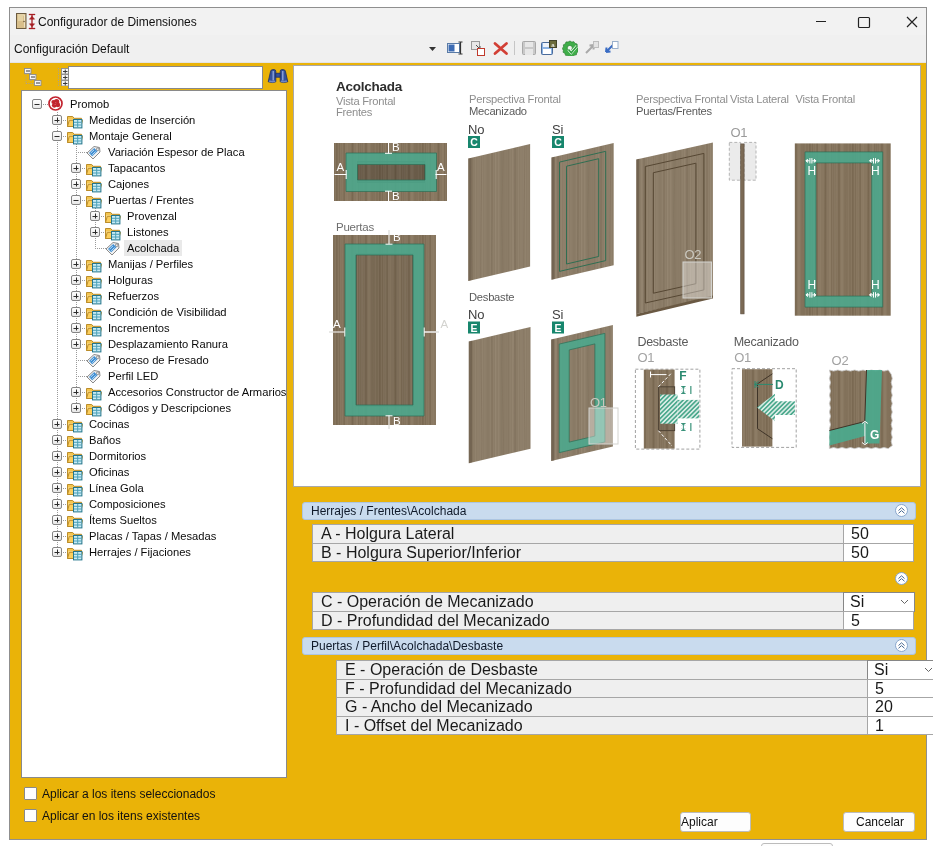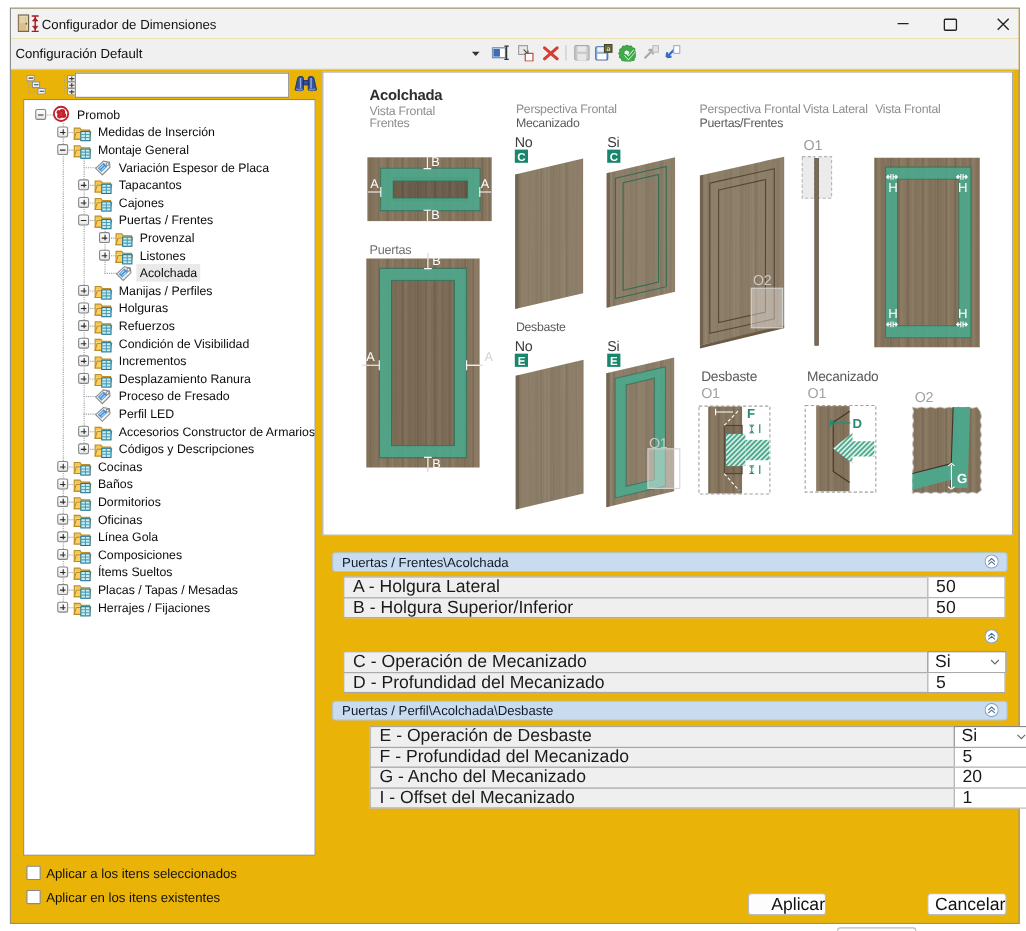--- a/index.html
+++ b/index.html
@@ -19,21 +19,21 @@
   .tchev{position:absolute;right:8px;top:2px;width:13px;height:13px;}
   .trows{position:absolute;left:302px;width:609px;}
   .trow{position:relative;width:602px;height:19.5px;background:#efefef;border:1px solid #a6a6a6;margin-top:-1px;font-size:16px;color:#1a1a1a;line-height:18px;}
   .trow:first-child{margin-top:0;}
   .tlabel{position:absolute;left:8px;top:0;}
   .tsep{position:absolute;left:530px;top:0;bottom:0;right:0;background:#fff;border-left:1px solid #a6a6a6;}
   .tval{position:absolute;left:538px;top:0;z-index:2;}
   .tcombo{position:absolute;left:530px;top:-1px;width:72px;height:19.5px;border:1px solid #868686;background:#fff;line-height:17px;padding-left:6px;}
   .cbx{position:absolute;width:13px;height:13px;background:#fff;border:1px solid #8a8a8a;border-radius:1px;}
   .cblabel{position:absolute;font-size:12px;color:#111;}
-  .btn{position:absolute;top:804px;height:20px;background:#fdfdfd;border:1px solid #bcbcbc;border-radius:3px;font-size:16px;color:#111;text-align:right;line-height:19px;}
+  .btn{position:absolute;top:804px;height:20px;background:#fdfdfd;border:1px solid #bcbcbc;border-radius:3px;font-size:12px;color:#111;text-align:left;line-height:19px;}
 </style>
 </head>
 <body>
 <div id="win">
   <div id="titlebar"></div>
   <div id="title">Configurador de Dimensiones</div>
 
   <svg style="position:absolute;left:6px;top:5px;" width="22" height="17">
     <rect x="0.5" y="0.5" width="9.5" height="15" fill="#d8bf8b" stroke="#6b5b40"></rect>
     <path d="M2,2 h6.5 v12.5" stroke="#efe2c2" fill="none"></path>
@@ -537,21 +537,21 @@
 <text x="538.6" y="300" font-size="13" fill="#a2a2a2" font-weight="normal" text-anchor="start" letter-spacing="-0.25">O2</text>
 <path d="M536.4,305 L540.6,306.1 L544.8,305 L549.0,306.1 L553.1999999999999,305 L557.4,306.1 L561.6,305 L565.8,306.1 L570.0,305 L574.1999999999999,306.1 L578.4,305 L582.6,306.1 L586.8,305 L591.0,306.1 L595.1999999999999,305 L598.1999999999999,309.2 L599.3,313.4 L598.1999999999999,317.6 L599.3,321.8 L598.1999999999999,326.0 L599.3,330.2 L598.1999999999999,334.4 L599.3,338.6 L598.1999999999999,342.8 L599.3,347.0 L598.1999999999999,351.2 L599.3,355.4 L598.1999999999999,359.6 L599.3,363.8 L598.1999999999999,368.0 L599.3,372.2 L598.1999999999999,376.4 L599.3,380.6 L595.1999999999999,383.6 L591.0,382.5 L586.8,383.6 L582.6,382.5 L578.4,383.6 L574.1999999999999,382.5 L570.0,383.6 L565.8,382.5 L561.6,383.6 L557.4,382.5 L553.1999999999999,383.6 L549.0,382.5 L544.8,383.6 L540.6,382.5 L536.4,383.6 L536.4,380.6 L537.5,376.4 L536.4,372.2 L537.5,368.0 L536.4,363.8 L537.5,359.6 L536.4,355.4 L537.5,351.2 L536.4,347.0 L537.5,342.8 L536.4,338.6 L537.5,334.4 L536.4,330.2 L537.5,326.0 L536.4,321.8 L537.5,317.6 L536.4,313.4 L537.5,309.2 Z" fill="url(#wood)" stroke="#c9c9c9" stroke-width="0.8"></path>
 <polygon points="573.5,305 589,305 586.5,378.6 571,378.6" fill="#4ba98d" fill-opacity="0.92"></polygon>
 <path d="M573.5,305 L571,378.6" stroke="#3f3428" stroke-width="1" fill="none"></path>
 <polygon points="536.4,365.5 571.9,356.5 571.9,371 536.4,380.5" fill="#4ba98d" fill-opacity="0.92"></polygon>
 <path d="M536.4,365.5 L571.9,356.5" stroke="#3f3428" stroke-width="1" fill="none"></path>
 <path d="M571.9,357.5 v21 M569,358.5 l2.9,-2.2 l2.9,2.2 M569,377.5 l2.9,2.2 l2.9,-2.2" stroke="#fff" fill="none"></path>
 <text x="576.9" y="374" font-size="12" fill="#fff" font-weight="bold" text-anchor="start" letter-spacing="-0.25">G</text>
 </svg>
 
-  <div class="thead" style="top:494px;">Puertas / Frentes\Acolchada</div>
+  <div class="thead" style="top:494px;">Herrajes / Frentes\Acolchada</div>
   <div class="trows" style="top:516px;">
     <div class="trow">
         <span class="tlabel">A - Holgura Lateral</span>
         <span class="tsep"></span>
         <span class="tval">50</span>
       </div>
     <div class="trow">
         <span class="tlabel">B - Holgura Superior/Inferior</span>
         <span class="tsep"></span>
         <span class="tval">50</span>
@@ -606,14 +606,14 @@
       <circle cx="6.5" cy="6.5" r="6" fill="#fff" stroke="#88a6cc"></circle>
       <path d="M3.5,6.5 L6.5,3.8 L9.5,6.5 M3.5,9.3 L6.5,6.6 L9.5,9.3" stroke="#4a6a94" fill="none"></path>
     </svg>
 
   <div class="cbx" style="left:14px;top:779px;"></div>
   <div class="cblabel" style="left:32px;top:779px;">Aplicar a los itens seleccionados</div>
   <div class="cbx" style="left:14px;top:801px;"></div>
   <div class="cblabel" style="left:32px;top:801px;">Aplicar en los itens existentes</div>
   <div class="btn" style="left:670px;width:71px;">Aplicar</div>
   <div class="btn" style="left:751px;width:72px;margin-top:31px;">OK</div>
-  <div class="btn" style="left:833px;width:72px;">Cancelar</div>
+  <div class="btn" style="left:833px;width:72px;padding-left:12px;">Cancelar</div>
 </div>
 
 </body></html>

